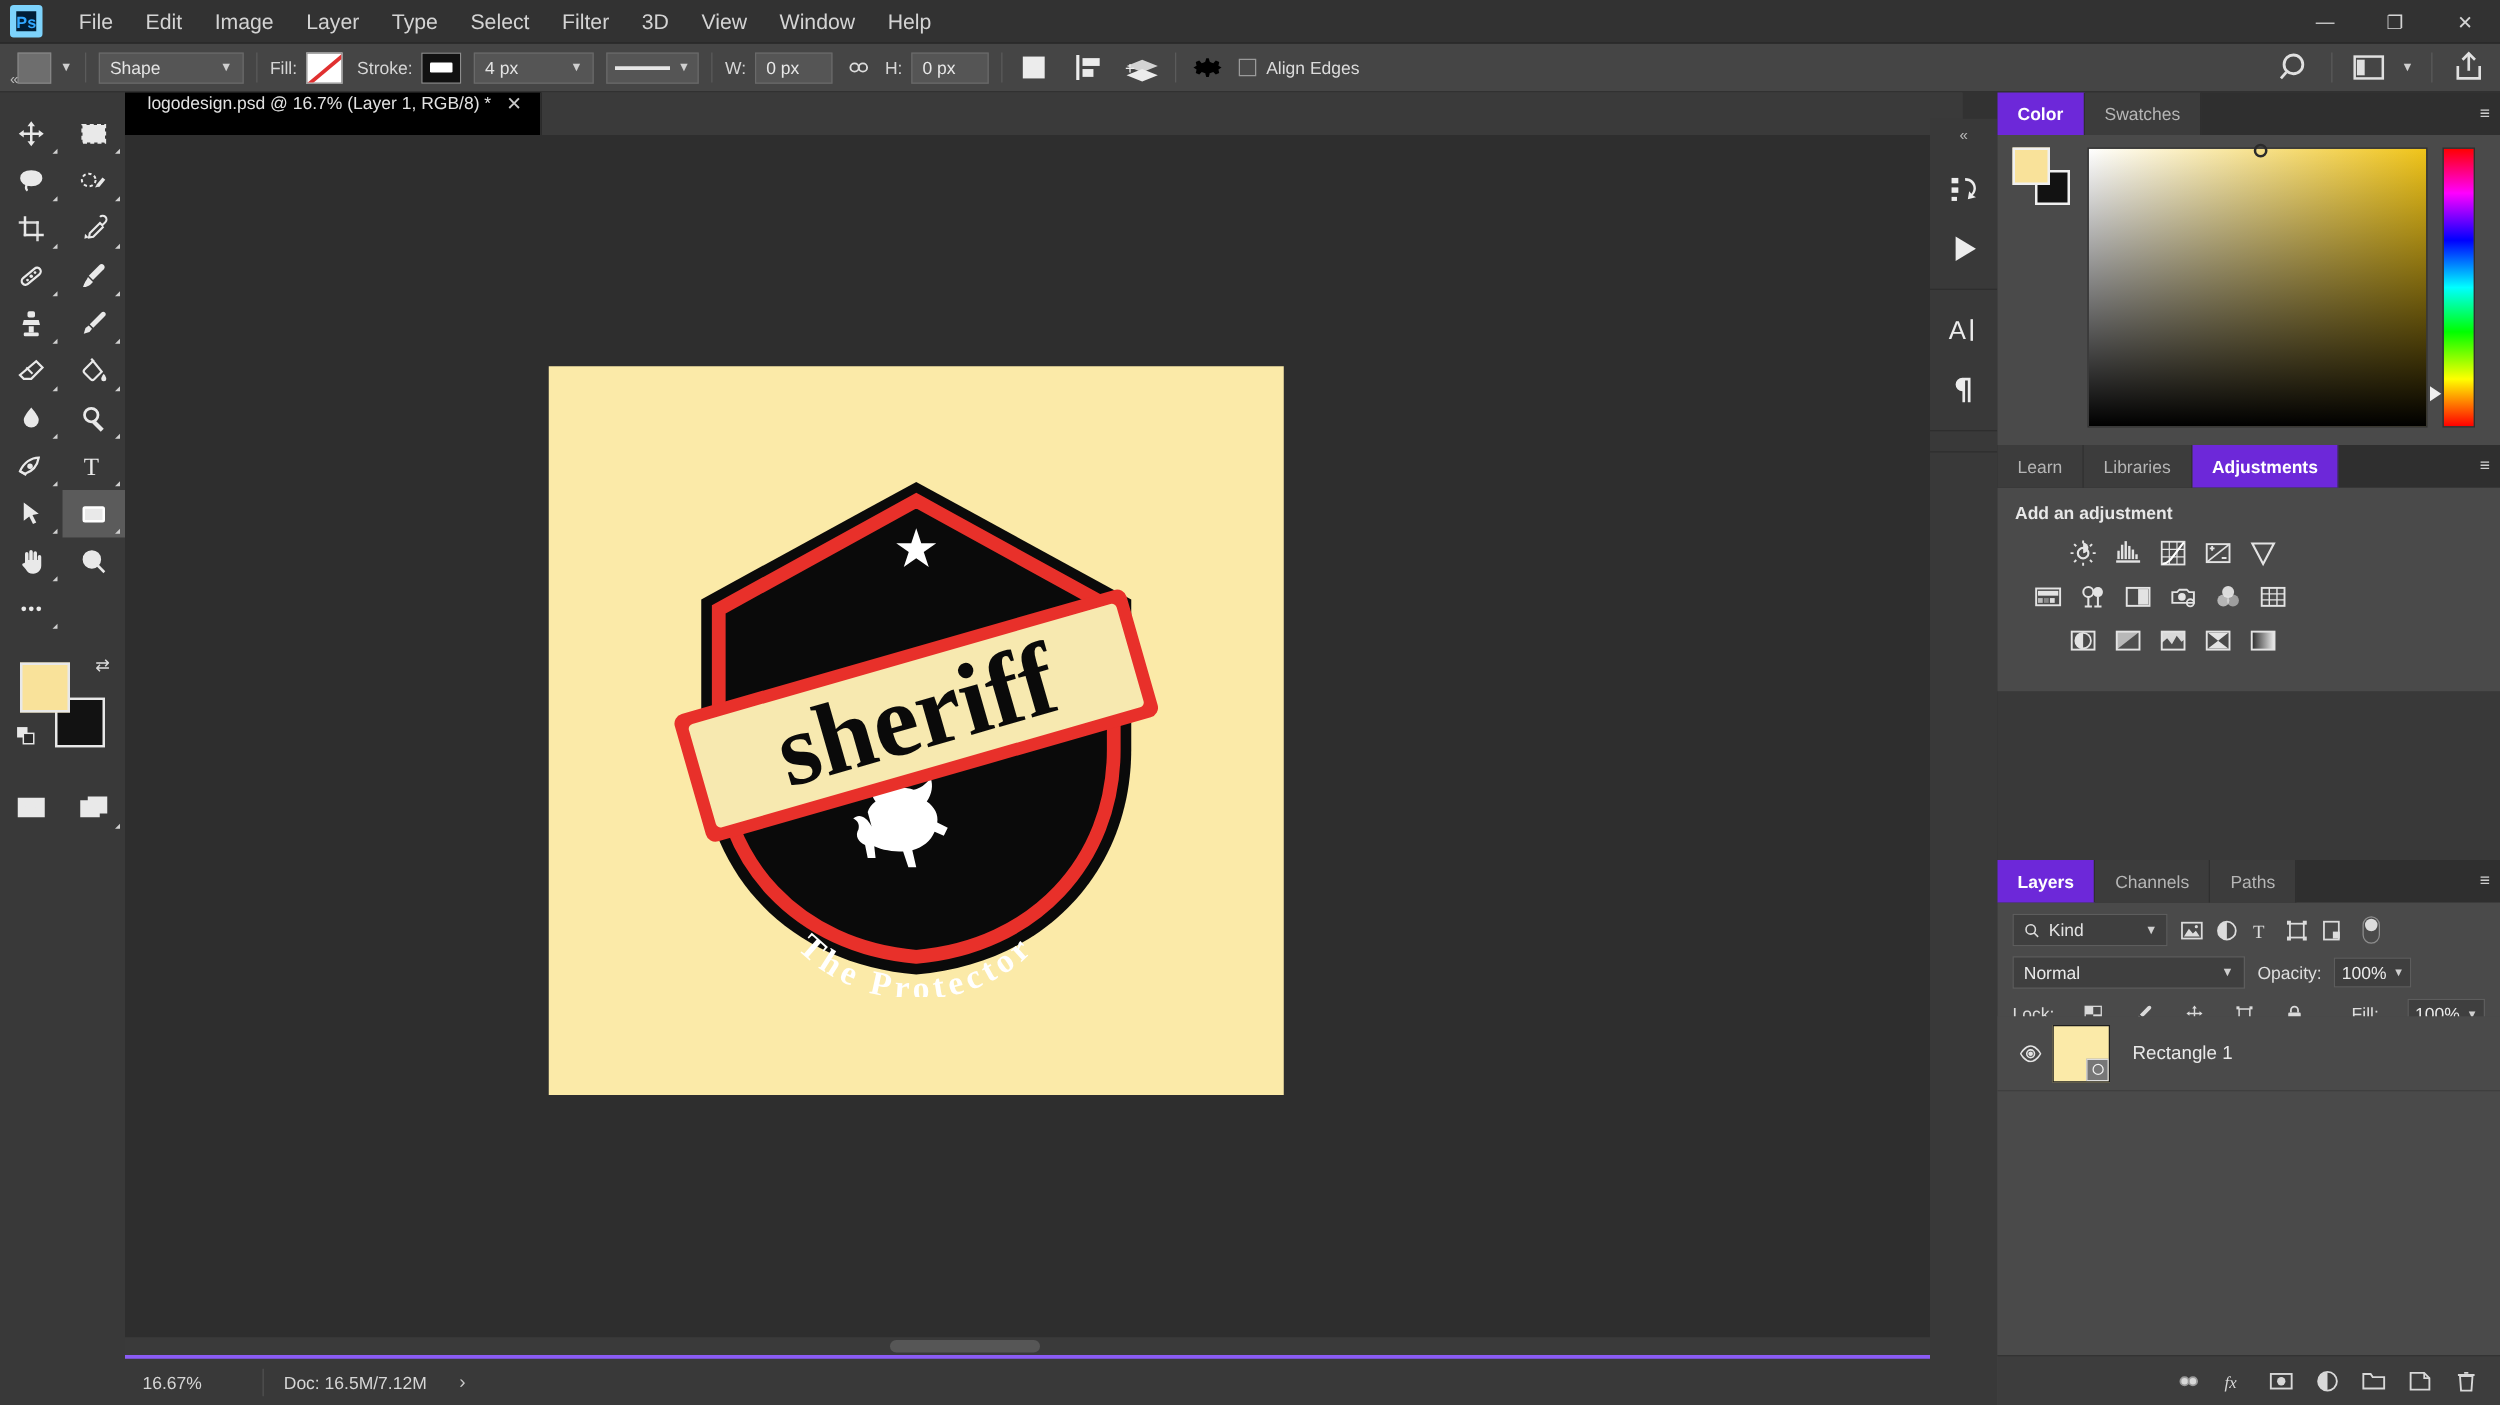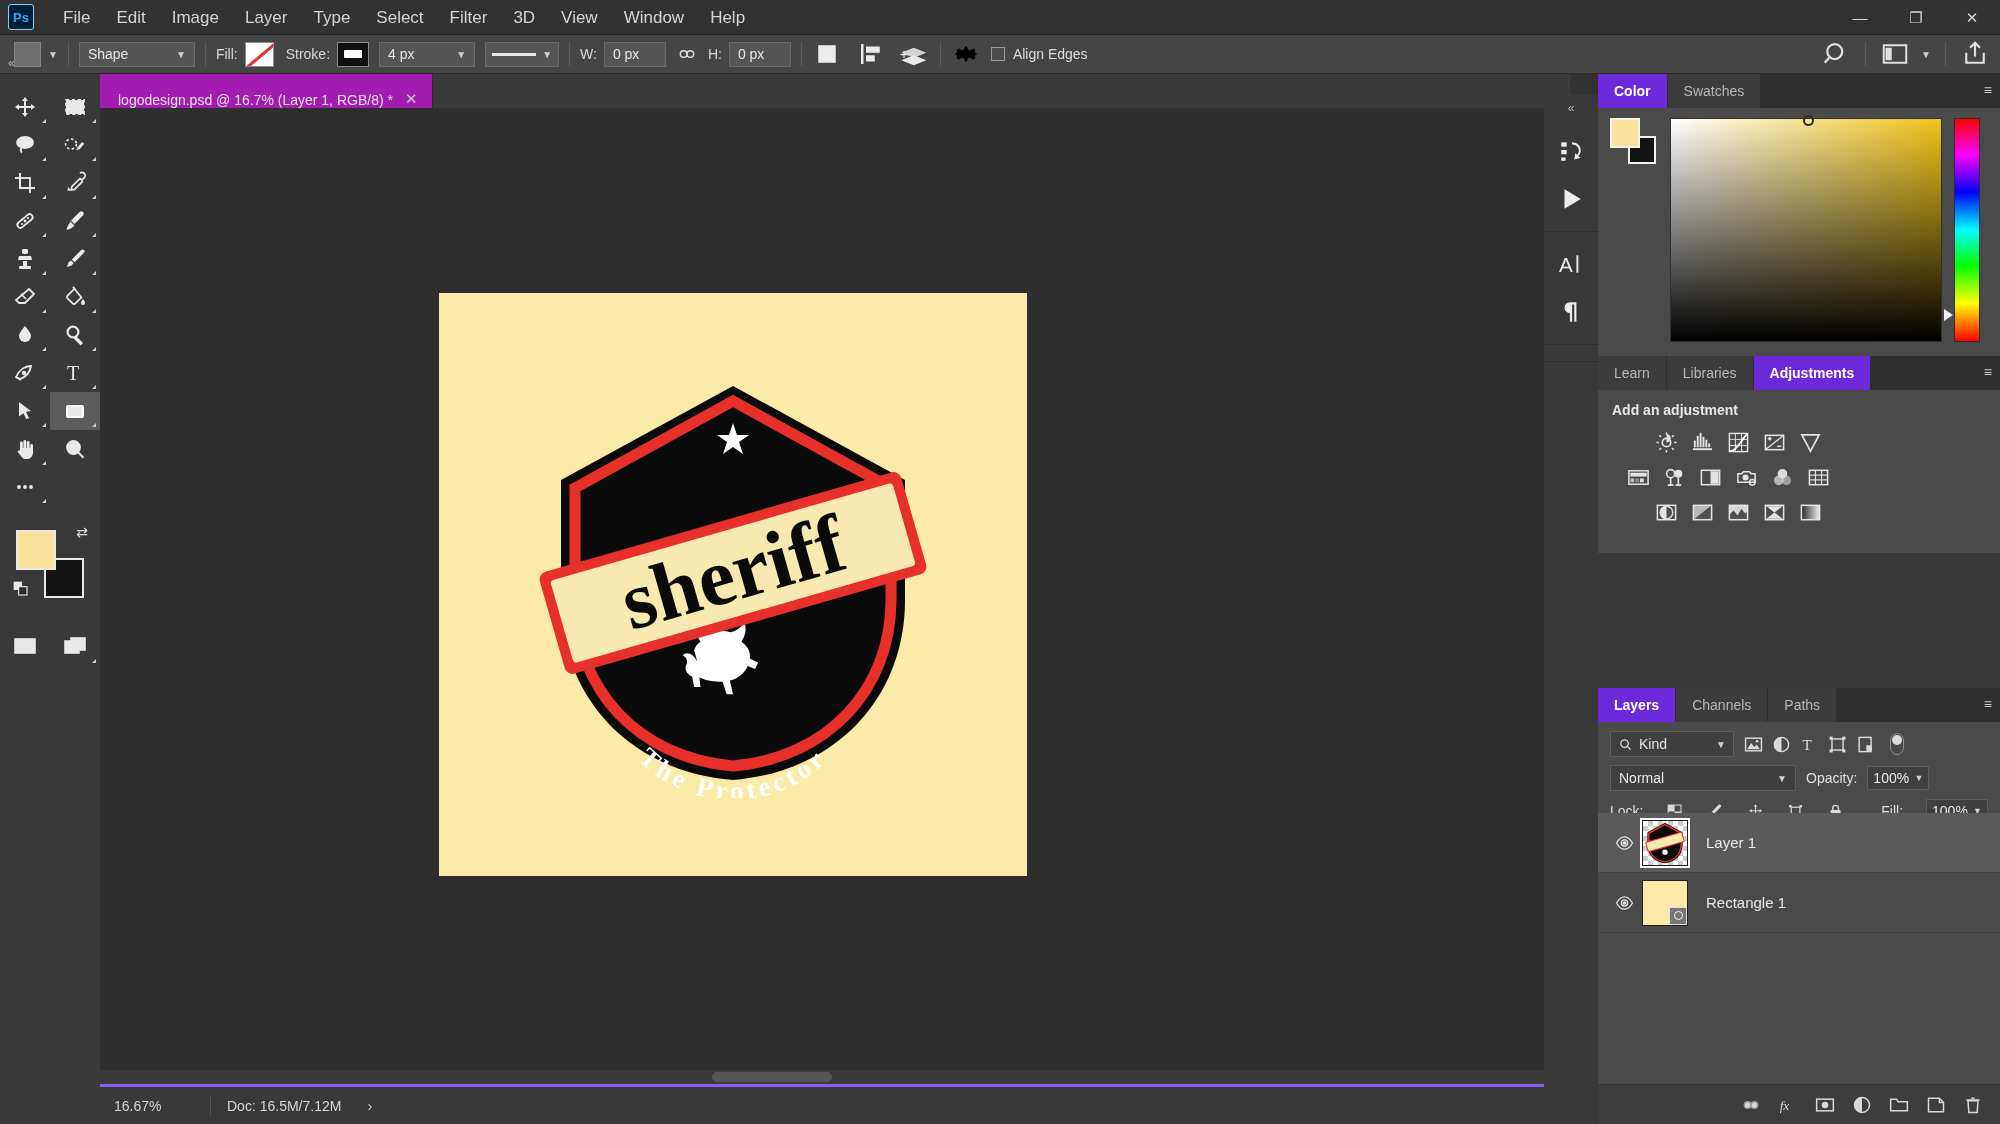--- a/index.html
+++ b/index.html
@@ -13,21 +13,21 @@
   .app { position: relative; width: 2000px; height: 1124px; background: #323232; }
 
   
   .menubar {
     position: absolute; top: 0; left: 0; right: 0; height: 35px;
     background: #323232; display: flex; align-items: center;
     border-bottom: 1px solid #232323;
   }
   .ps-logo {
     width: 26px; height: 26px; margin-left: 8px; margin-right: 16px;
-    background: #001e36; border: 1px solid #7dd3fc; border-radius: 3px;
+    background: #001e36; border: 5px solid #7dd3fc; border-radius: 3px;
     color: #31a8ff; font-size: 13px; font-weight: bold;
     display: flex; align-items: center; justify-content: center;
   }
   .menu-item {
     font-size: 17px; color: #d4d4d4; padding: 5px 13px; cursor: default;
     line-height: 1;
   }
   .win-btns { position: absolute; right: 0; top: 0; display: flex; height: 35px; }
   .win-btn {
     width: 56px; height: 35px; display: flex; align-items: center; justify-content: center;
@@ -117,21 +117,21 @@
   .bottom-tools { margin-top: 6px; display: flex; }
   .bottom-tools .tool { height: 40px; }
 
   
   .doc-area {
     position: absolute; left: 100px; top: 74px; right: 430px; bottom: 40px;
     background: #3a3a3a;
   }
   .tabstrip { height: 34px; background: #3a3a3a; display: flex; align-items: flex-end; }
   .doc-tab {
-    height: 34px; background: #a21caf; display: flex; align-items: flex-end;
+    height: 34px; background: #000000; display: flex; align-items: flex-start;
     padding: 0 14px 0 18px; font-size: 14px; color: #e2e2e2; gap: 12px;
     border-right: 1px solid #2e2e2e;
   }
   .doc-tab .x { color: #c8c8c8; font-size: 15px; }
   .canvas-wrap {
     position: absolute; left: 0; top: 34px; right: 14px; bottom: 14px;
     background: #2e2e2e; overflow: hidden;
   }
   .artboard {
     position: absolute; left: 339px; top: 185px; width: 588px; height: 583px;
@@ -958,41 +958,20 @@
             <path d="M8 10V7.4a4 4 0 018 0V10" fill="none" stroke="#dadada" stroke-width="2"></path>
           </svg>
         <span class="lbl" style="margin-left:14px">Fill:</span>
         <div class="num-box">
           <span>100%</span>
           <span style="font-size:9px;color:#cfcfcf">▼</span>
         </div>
       </div>
 
       <div class="layers-list">
-        <div class="layer-row selected">
-          <div class="eye">
-            <svg viewBox="0 0 24 18">
-                <path d="M12 1C6 1 1.8 9 1.8 9S6 17 12 17s10.2-8 10.2-8S18 1 12 1zm0 12a4 4 0 110-8 4 4 0 010 8z" fill="none" stroke="#e4e4e4" stroke-width="1.6"></path>
-                <circle cx="12" cy="9" r="2.4" fill="#e4e4e4"></circle>
-              </svg>
-          </div>
-          <div class="layer-thumb sel-outline">
-            <div class="checker"></div>
-            <svg viewBox="0 0 420 430" style="position:absolute;inset:0;width:100%;height:100%">
-              <path d="M210 18 L382 112 L382 232 C382 330 312 404 210 412 C108 404 38 330 38 232 L38 112 Z" fill="#0a0a0a"></path>
-              <path d="M210 33 L368 120 L368 232 C368 322 304 390 210 398 C116 390 52 322 52 232 L52 120 Z" fill="none" stroke="#e8302a" stroke-width="14"></path>
-              <g transform="rotate(-16 210 205)">
-                <rect x="22" y="152" width="376" height="106" rx="8" fill="#e8302a"></rect>
-                <rect x="32" y="162" width="356" height="86" rx="4" fill="#f7e9b0"></rect>
-              </g>
-              <circle cx="210" cy="305" r="26" fill="#ffffff"></circle>
-            </svg>
-          </div>
-          <div class="layer-name">Layer 1</div>
-        </div>
         <div class="layer-row">
           <div class="eye">
             <svg viewBox="0 0 24 18">
                 <path d="M12 1C6 1 1.8 9 1.8 9S6 17 12 17s10.2-8 10.2-8S18 1 12 1zm0 12a4 4 0 110-8 4 4 0 010 8z" fill="none" stroke="#e4e4e4" stroke-width="1.6"></path>
                 <circle cx="12" cy="9" r="2.4" fill="#e4e4e4"></circle>
               </svg>
           </div>
           <div class="layer-thumb">
             <div class="vector-badge"></div>
           </div>

